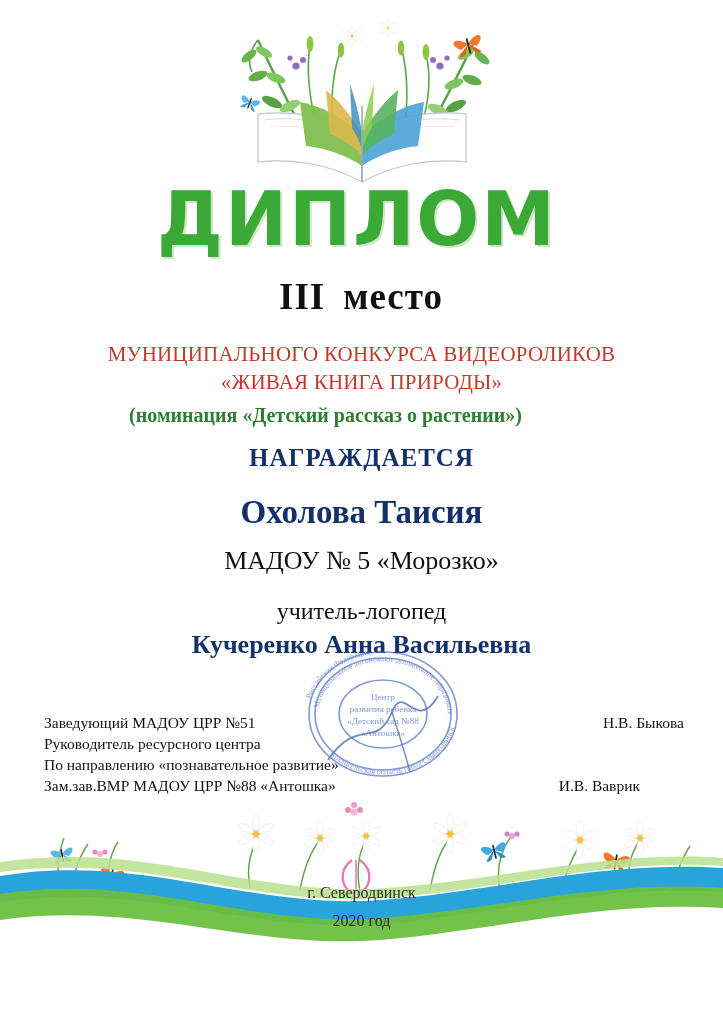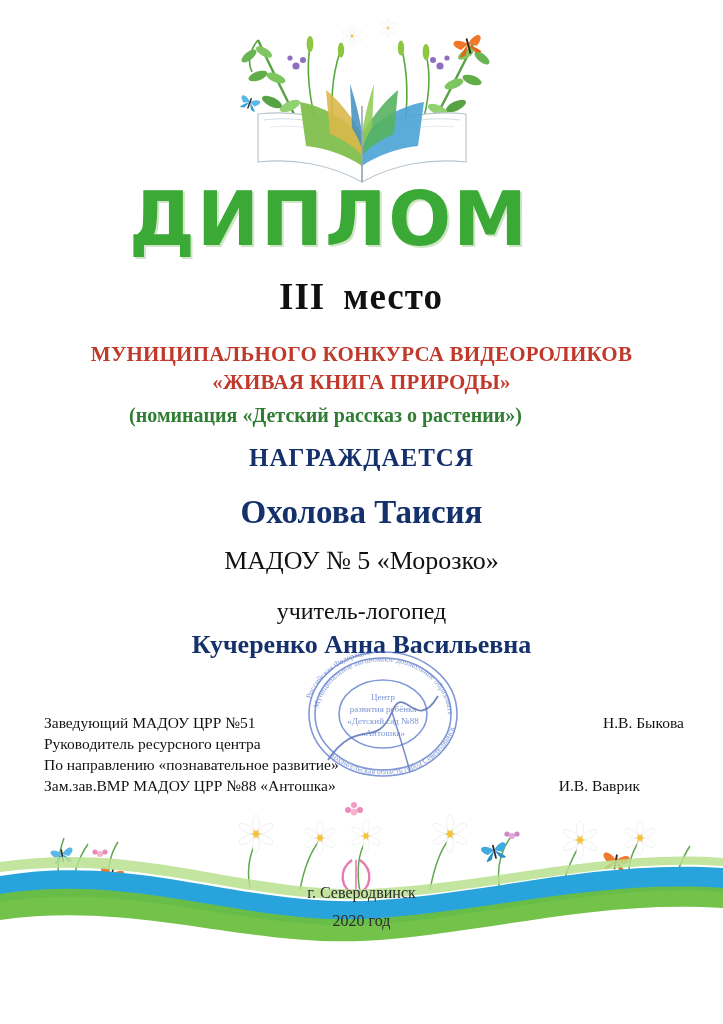--- a/index.html
+++ b/index.html
@@ -37,20 +37,21 @@
     left: 0;
     width: 658px;
     text-align: center;
     font-family: "DejaVu Sans", sans-serif;
     font-weight: bold;
     font-size: 74px;
     letter-spacing: 2px;
     color: #3aa935;
     line-height: 1;
     text-shadow: 2px 2px 0 rgba(120,180,90,0.35);
+    padding-left: 28px;
   }
 
   .place-line {
     position: absolute;
     top: 275px;
     left: 0;
     width: 722px;
     text-align: center;
     font-family: "Liberation Serif", serif;
     font-weight: bold;
@@ -60,21 +61,21 @@
   }
   .place-line .num { margin-right: 18px; }
 
   .contest-name {
     position: absolute;
     top: 341px;
     left: 0;
     width: 723px;
     text-align: center;
     font-family: "Liberation Serif", serif;
-    font-weight: bold;
+    font-weight: normal;
     font-size: 21px;
     color: #c0392b;
     line-height: 1.32;
     letter-spacing: 0.2px;
   }
 
   .nomination {
     position: absolute;
     top: 404px;
     left: 0;

